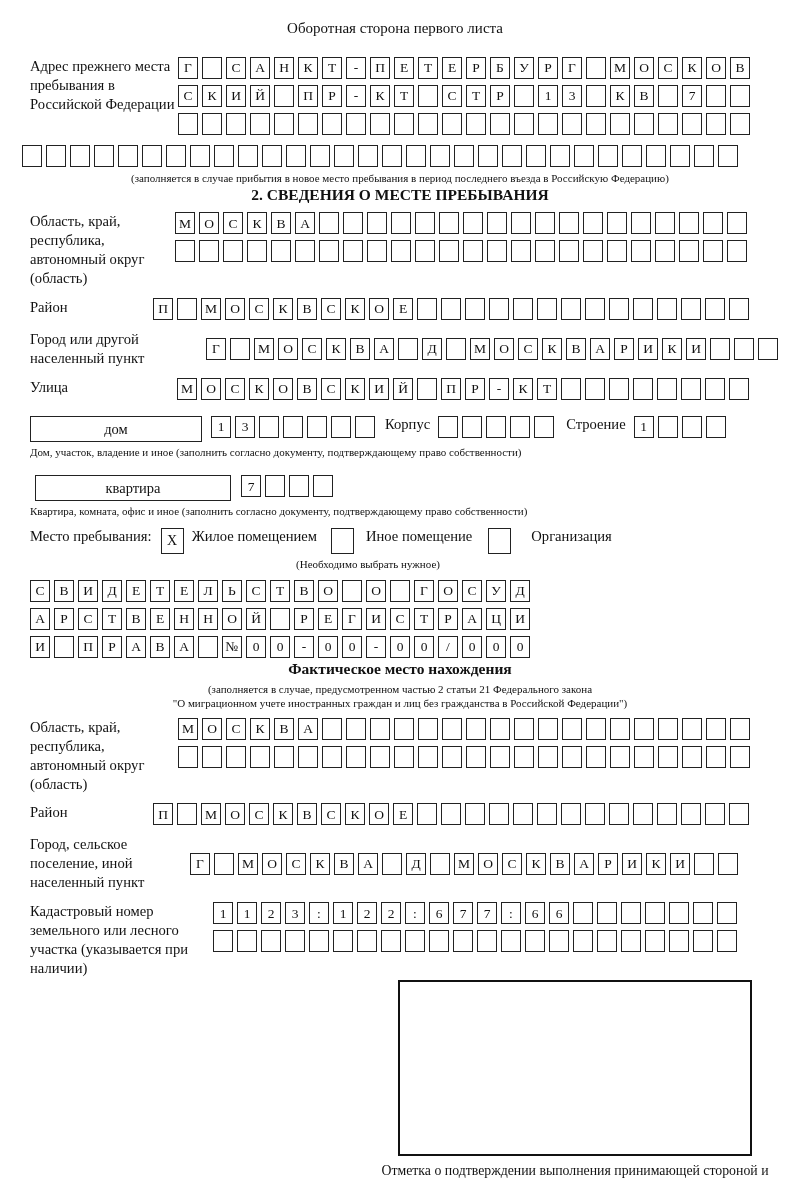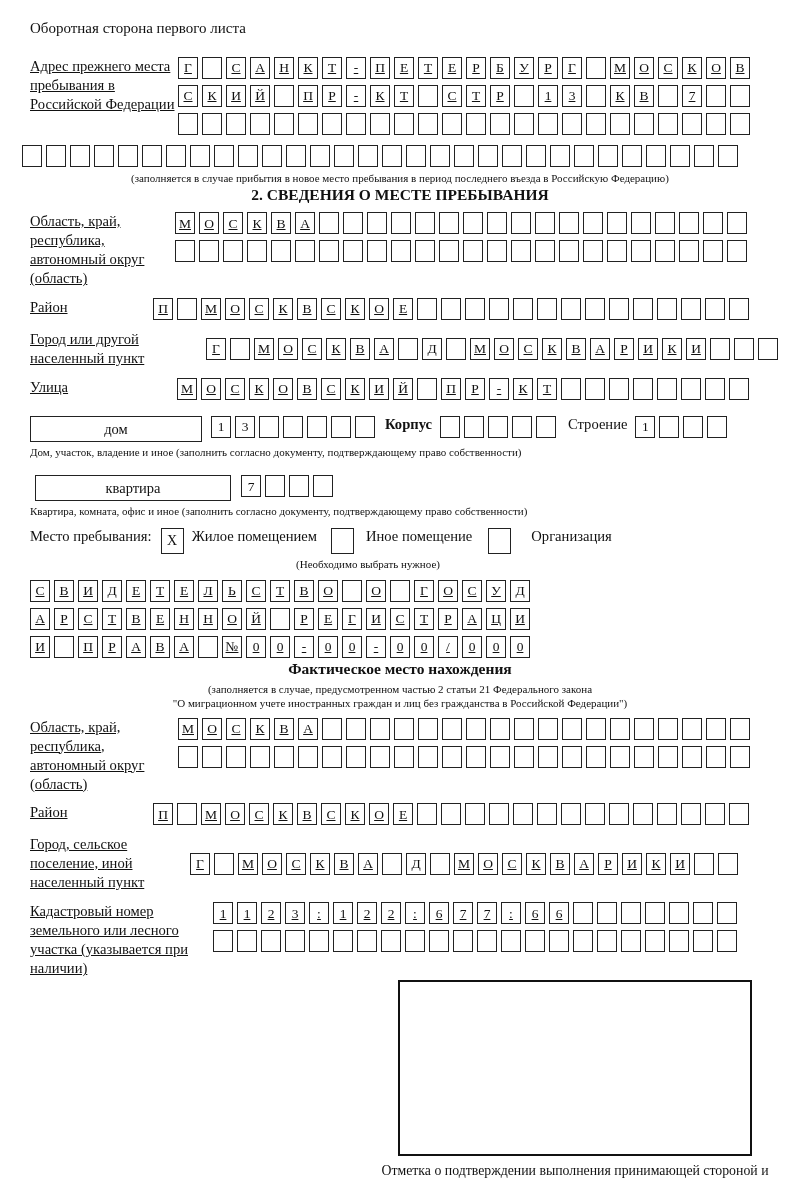--- a/index.html
+++ b/index.html
@@ -1,22 +1,22 @@
 <!DOCTYPE html>
 <html><head>
 <meta charset="utf-8">
 <style>
   html,body{margin:0;padding:0;background:#fff;}
   body{
     width:800px;height:1180px;box-sizing:border-box;
     padding:14px 30px 0 30px;overflow:hidden;color:#111;
     font-family:"Liberation Serif","DejaVu Serif",serif;
   }
-  .hdr-right{text-align:left;font-size:15px;margin:6px 10px 20px 0;}
-  .frow{display:flex;align-items:flex-start;text-decoration:underline;}
+  .hdr-right{text-align:center;font-size:15px;margin:6px 10px 20px 0;}
+  .frow{display:flex;align-items:flex-start;}
   .lbl{font-size:14.6px;line-height:1.3;flex:0 0 auto;}
   .rows{display:flex;flex-direction:column;gap:6px;}
   .cellrow{display:flex;gap:4px;}
   .cell{
     box-sizing:border-box;flex:0 0 20px;width:20px;height:22px;
     border:1.6px solid #222;display:flex;align-items:center;justify-content:center;
     font-size:13.5px;line-height:1;background:#fff;
   }
   .note{font-size:11px;line-height:1.3;}
   .center{text-align:center;}
@@ -313,21 +313,21 @@
   <div class="wbox" style="width:172px;">дом</div>
   <div class="cellrow" style="margin-left:9px;">
       <span class="cell">1</span>
       <span class="cell">3</span>
       <span class="cell"></span>
       <span class="cell"></span>
       <span class="cell"></span>
       <span class="cell"></span>
       <span class="cell"></span>
     </div>
-  <div class="stay-lbl" style="margin:0 8px 0 10px;font-weight:bold;">Корпус</div>
+  <div class="stay-lbl" style="margin:0 8px 0 10px;">Корпус</div>
   <div class="cellrow">
       <span class="cell"></span>
       <span class="cell"></span>
       <span class="cell"></span>
       <span class="cell"></span>
       <span class="cell"></span>
     </div>
   <div class="stay-lbl" style="margin:0 8px 0 12px;">Строение</div>
   <div class="cellrow">
       <span class="cell">1</span>

